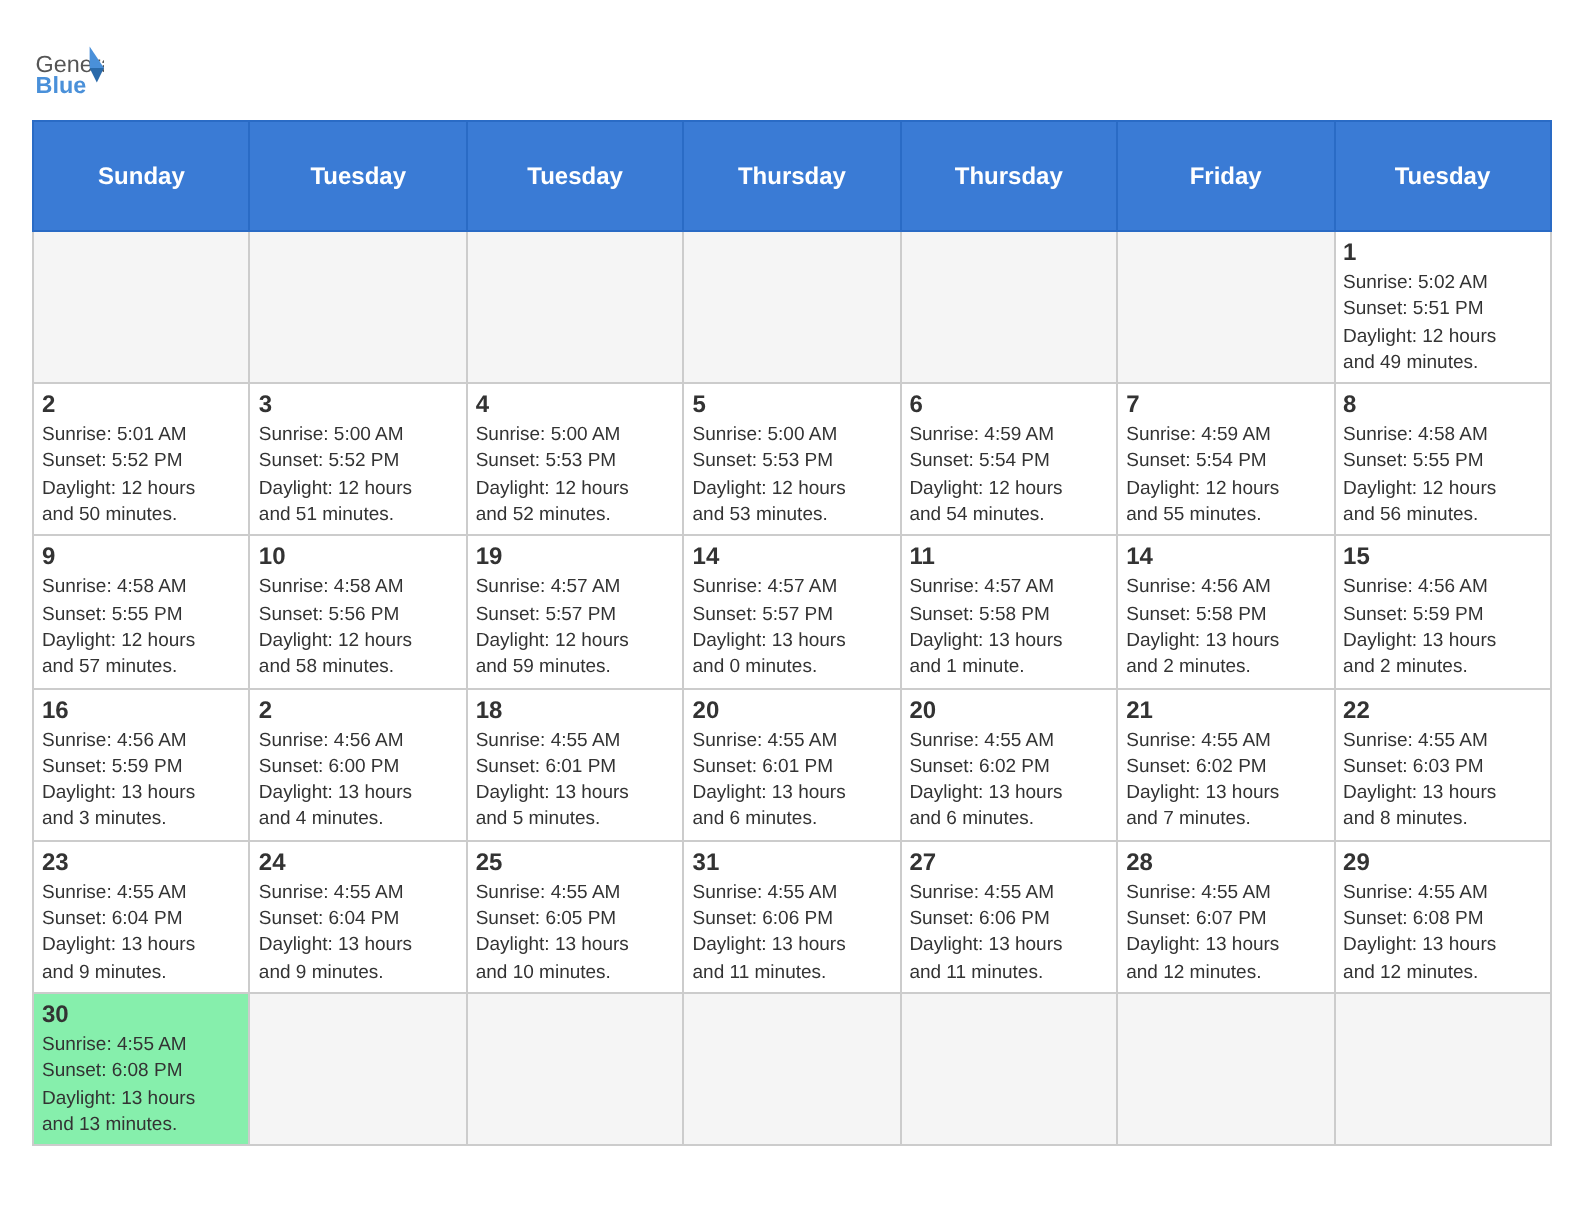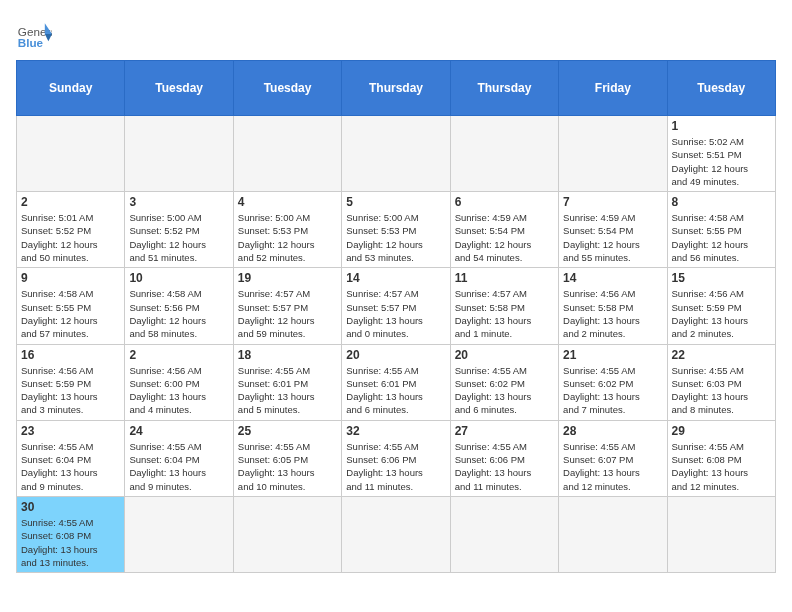--- a/index.html
+++ b/index.html
@@ -74,21 +74,21 @@
     .day-info {
       font-size: 9.5px;
       color: #333;
       line-height: 1.4;
       text-align: center;
     }
     .last-row td {
       background: #f5f5f5;
     }
     .last-row td.has-data {
-      background: #7dd3fc;
+      background: #86efac;
     }
   </style>
 </head>
 <body>
 
 <div class="header">
   <div class="logo">
     <svg class="logo-icon" viewBox="0 0 40 40">
       <text x="2" y="22" font-size="13" fill="#555" font-family="Arial">General</text>
       <text x="2" y="34" font-size="13" fill="#4a90d9" font-weight="bold" font-family="Arial">Blue</text>
@@ -302,21 +302,21 @@
 and 9 minutes.</span>
       </td>
       <td>
         <span class="day-number">25</span>
         <span class="day-info" style="white-space:pre-line;">Sunrise: 4:55 AM
 Sunset: 6:05 PM
 Daylight: 13 hours
 and 10 minutes.</span>
       </td>
       <td>
-        <span class="day-number">32</span>
+        <span class="day-number">31</span>
         <span class="day-info" style="white-space:pre-line;">Sunrise: 4:55 AM
 Sunset: 6:06 PM
 Daylight: 13 hours
 and 11 minutes.</span>
       </td>
       <td>
         <span class="day-number">27</span>
         <span class="day-info" style="white-space:pre-line;">Sunrise: 4:55 AM
 Sunset: 6:06 PM
 Daylight: 13 hours

